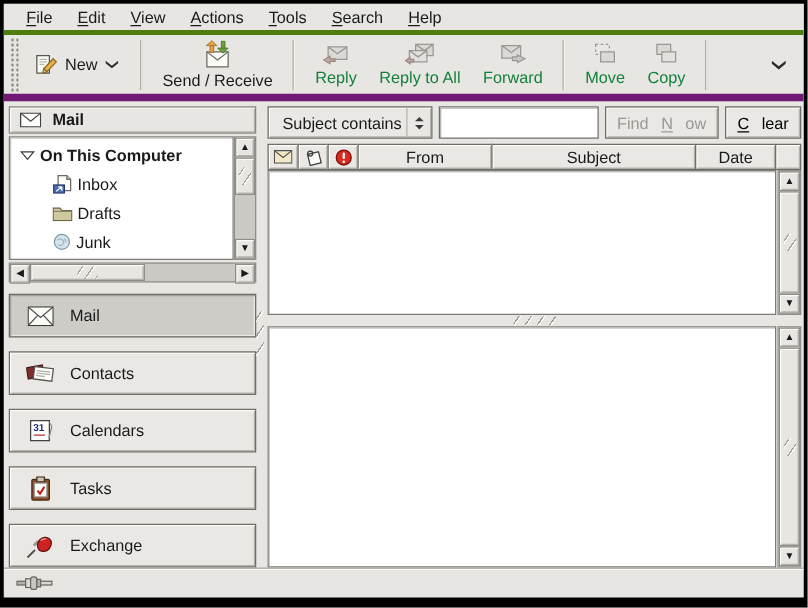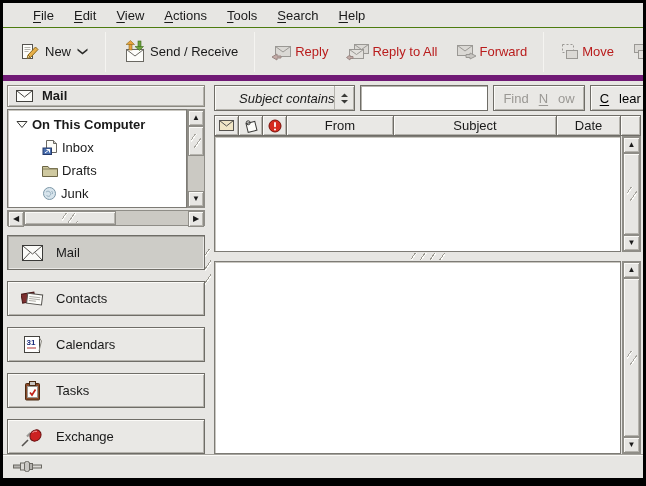--- a/index.html
+++ b/index.html
@@ -8,36 +8,36 @@
 
   .window {
     width: 646px; height: 486px;
     border: 3px solid #000; border-bottom-width: 8px;
     background: #e7e6e3;
     display: flex; flex-direction: column;
     overflow: hidden;
   }
 
   
-  .menubar { height: 25px; display:flex; align-items:center; padding-left:20px;
-             border-bottom:1px solid #4d7c0f; background:#e7e6e3; flex:0 0 auto;}
+  .menubar { height: 25px; display:flex; align-items:center; padding-left:8px;
+             border-bottom:4px solid #4d7c0f; background:#e7e6e3; flex:0 0 auto;}
   .menu-item { padding: 3px 10px; cursor: default; }
   .mn { text-decoration: underline; text-underline-offset: 2px; }
 
   
   .toolbar { height: 53px; display:flex; align-items:center; padding:2px 6px 2px 2px;
              border-bottom:6px solid #701a75; flex:0 0 auto; }
   .tb-grip { width:7px; height:44px; margin:0 3px;
              background-image: radial-gradient(circle, #8f8d85 1px, transparent 1.2px);
              background-size: 4px 4px; }
   .tb-btn { display:flex; align-items:center; justify-content:center; gap:6px;
             padding: 4px 9px; border:1px solid transparent; border-radius:2px; height:48px; }
-  .tb-btn.vert { flex-direction: row; gap:2px; padding:3px 8px;align-items:center; }
+  .tb-btn.vert { flex-direction: column; gap:2px; padding:3px 8px;align-items:center; }
   .tb-btn .lbl { white-space:nowrap; }
-  .tb-btn.disabled .lbl { color:#b91c1c; }
+  .tb-btn.disabled .lbl { color:#15803d; }
   .tb-sep { width:2px; height:40px; margin:0 7px;
             background:#b0aea8; border-right:1px solid #f5f4f1; }
   .tb-spacer { flex:1; }
   .tb-overflow { padding:4px 8px; }
 
   
   .main { flex:1; display:flex; min-height:0; }
 
   
   .left-pane { width:202px; flex:0 0 auto; display:flex; flex-direction:column; padding:4px 0 0 4px; }
@@ -85,21 +85,21 @@
             box-shadow: inset 1px 1px 0 #a3a19b, inset -1px -1px 0 #e9e8e5; }
   .sw-icn { width:24px; display:flex; justify-content:center; }
 
   
   .right-pane { flex:1; display:flex; flex-direction:column; min-width:0; padding:3px 2px 0 3px; }
 
   .search-row { height:28px; flex:0 0 auto; display:flex; align-items:center; gap:5px; margin-bottom:3px; }
   .combo { width:172px; height:26px; display:flex; align-items:center;
            background:#e9e8e5; border:1px solid #6f6d67;
            box-shadow: inset 1px 1px 0 #fcfbf8, inset -1px -1px 0 #b5b3ad; }
-  .combo .val { flex:1; padding-left:24px; white-space:nowrap; overflow:hidden;font-style:italic; }
+  .combo .val { flex:1; padding-left:11px; white-space:nowrap; overflow:hidden; }
   .combo .dd { width:20px; align-self:stretch; border-left:1px solid #b5b3ad;
                display:flex; align-items:center; justify-content:center; }
   .text-input { width:128px; height:26px; background:#fff; border:1px solid #6f6d67;
                 box-shadow: inset 1px 1px 0 #b5b3ad; padding:0 4px; font:inherit; }
   .push-btn { height:26px; padding:0 9px; background:#e9e8e5; border:1px solid #6f6d67;
               box-shadow: inset 1px 1px 0 #fcfbf8, inset -1px -1px 0 #b5b3ad;
               display:flex; align-items:center; justify-content:center; white-space:nowrap;
               font:inherit;gap:10px; }
   .push-btn.disabled { color:#9a9894; }
 

